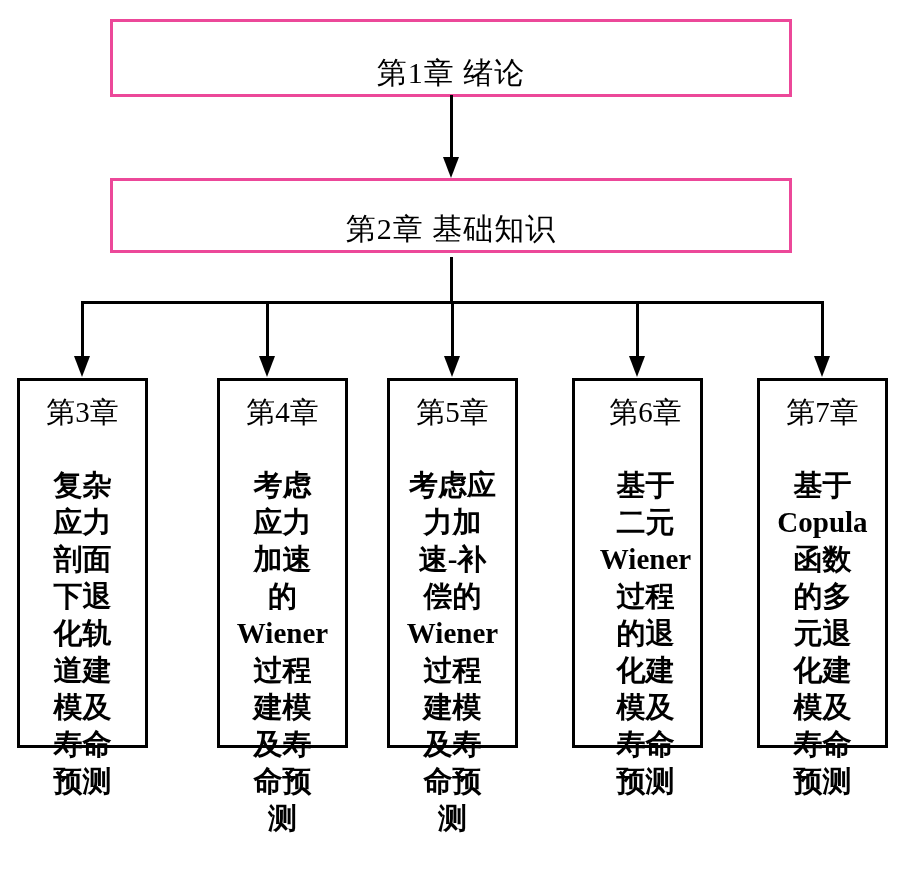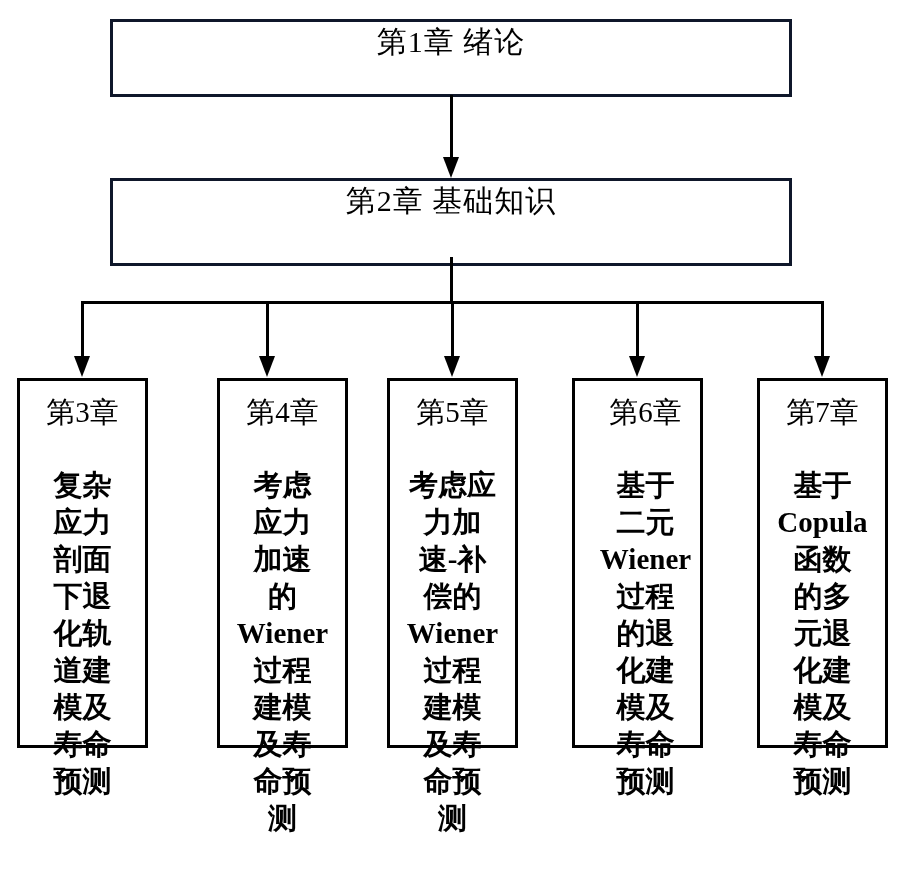--- a/index.html
+++ b/index.html
@@ -20,30 +20,30 @@
     left: 0; top: 0;
     width: 901px;
     height: 875px;
   }
   
   .node-wide {
     position: absolute;
     left: 110px;
     width: 682px;
     box-sizing: border-box;
-    border: 3px solid #0f172a;
+    border: 3px solid #ec4899;
     background: #fff;
     display: flex;
-    align-items: flex-start;
+    align-items: flex-end;
     justify-content: center;
     font-size: 30px;
     letter-spacing: 1px;
   }
   #node1 { top: 19px;  height: 78px; }
-  #node2 { top: 178px; height: 88px; }
+  #node2 { top: 178px; height: 75px; }
 
   
   .branch-box {
     position: absolute;
     top: 378px;
     height: 370px;
     width: 131px;
     box-sizing: border-box;
     border: 3px solid #000;
     background: #fff;

